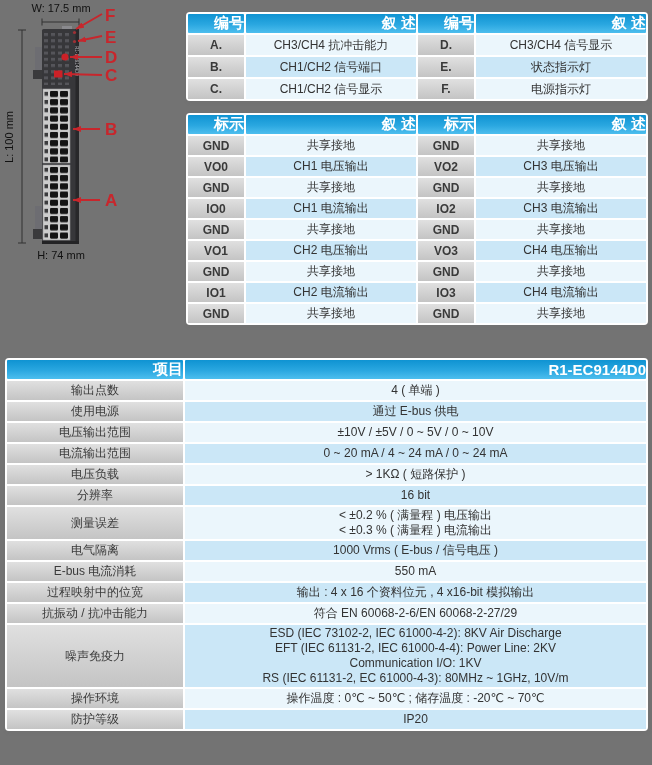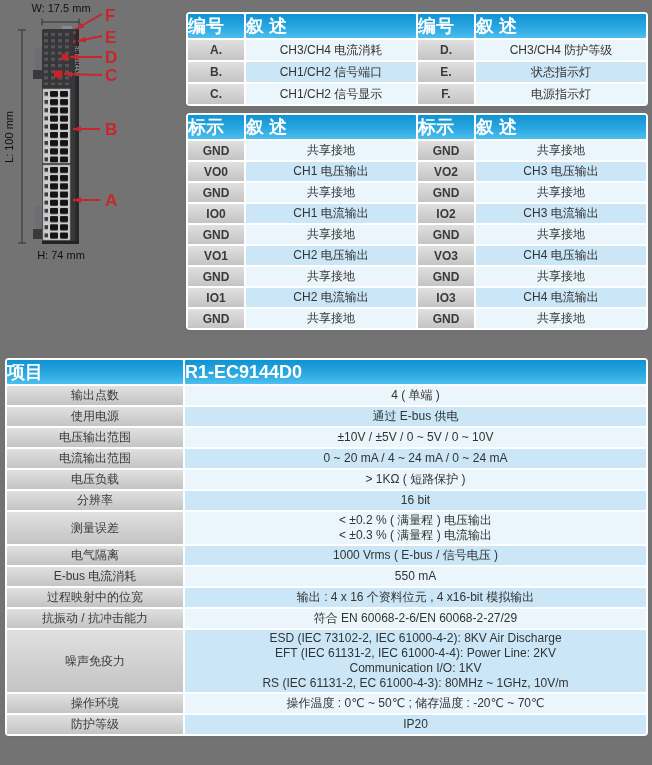--- a/index.html
+++ b/index.html
@@ -9,21 +9,21 @@
   .figure { position:absolute; left:2px; top:0; width:175px; height:290px; }
 
   .tblwrap { position:absolute; border-radius:4px; box-shadow:1px 2px 3px rgba(110,110,110,.38); background:#fff; }
   #tbl-ports { left:186px; top:12px;  width:462px; }
   #tbl-pins  { left:186px; top:113px; width:462px; }
   #tbl-spec  { left:5px;   top:358px; width:643px; }
 
   table.dt { width:100%; border-collapse:separate; border-spacing:2px; table-layout:fixed;
              font-size:12px; color:#333; }
   table.dt th { background:linear-gradient(180deg,#0f93d2 0%,#2aa7e0 55%,#4dbeee 100%);
-                color:#fff; font-weight:bold; font-size:18px; height:19px; text-align:left;
+                color:#fff; font-weight:bold; font-size:15px; height:19px; text-align:right;
                 border-radius:1px; }
   table.dt td { text-align:center; vertical-align:middle; padding:1px 3px; }
   table.dt td.lab { background:linear-gradient(180deg,#e0e0e0,#c4c4c4); color:#3a3a3a; }
   .t-ports td.lab, .t-pins td.lab { font-weight:bold; }
   table.dt tbody tr:nth-child(odd)  td.val { background:#ebf6fc; }
   table.dt tbody tr:nth-child(even) td.val { background:#cbe7f7; }
 
   .t-ports td { height:20px; }
   .t-pins  td { height:17px; }
   .t-spec  td { height:17px; }
@@ -125,23 +125,23 @@
         <tr>
           <th>编号</th>
           <th>叙 述</th>
           <th>编号</th>
           <th>叙 述</th>
         </tr>
       </thead>
       <tbody>
         <tr>
           <td class="lab">A.</td>
-          <td class="val">CH3/CH4 电流消耗</td>
+          <td class="val">CH3/CH4 抗冲击能力</td>
           <td class="lab">D.</td>
-          <td class="val">CH3/CH4 防护等级</td>
+          <td class="val">CH3/CH4 信号显示</td>
         </tr>
         <tr>
           <td class="lab">B.</td>
           <td class="val">CH1/CH2 信号端口</td>
           <td class="lab">E.</td>
           <td class="val">状态指示灯</td>
         </tr>
         <tr>
           <td class="lab">C.</td>
           <td class="val">CH1/CH2 信号显示</td>

